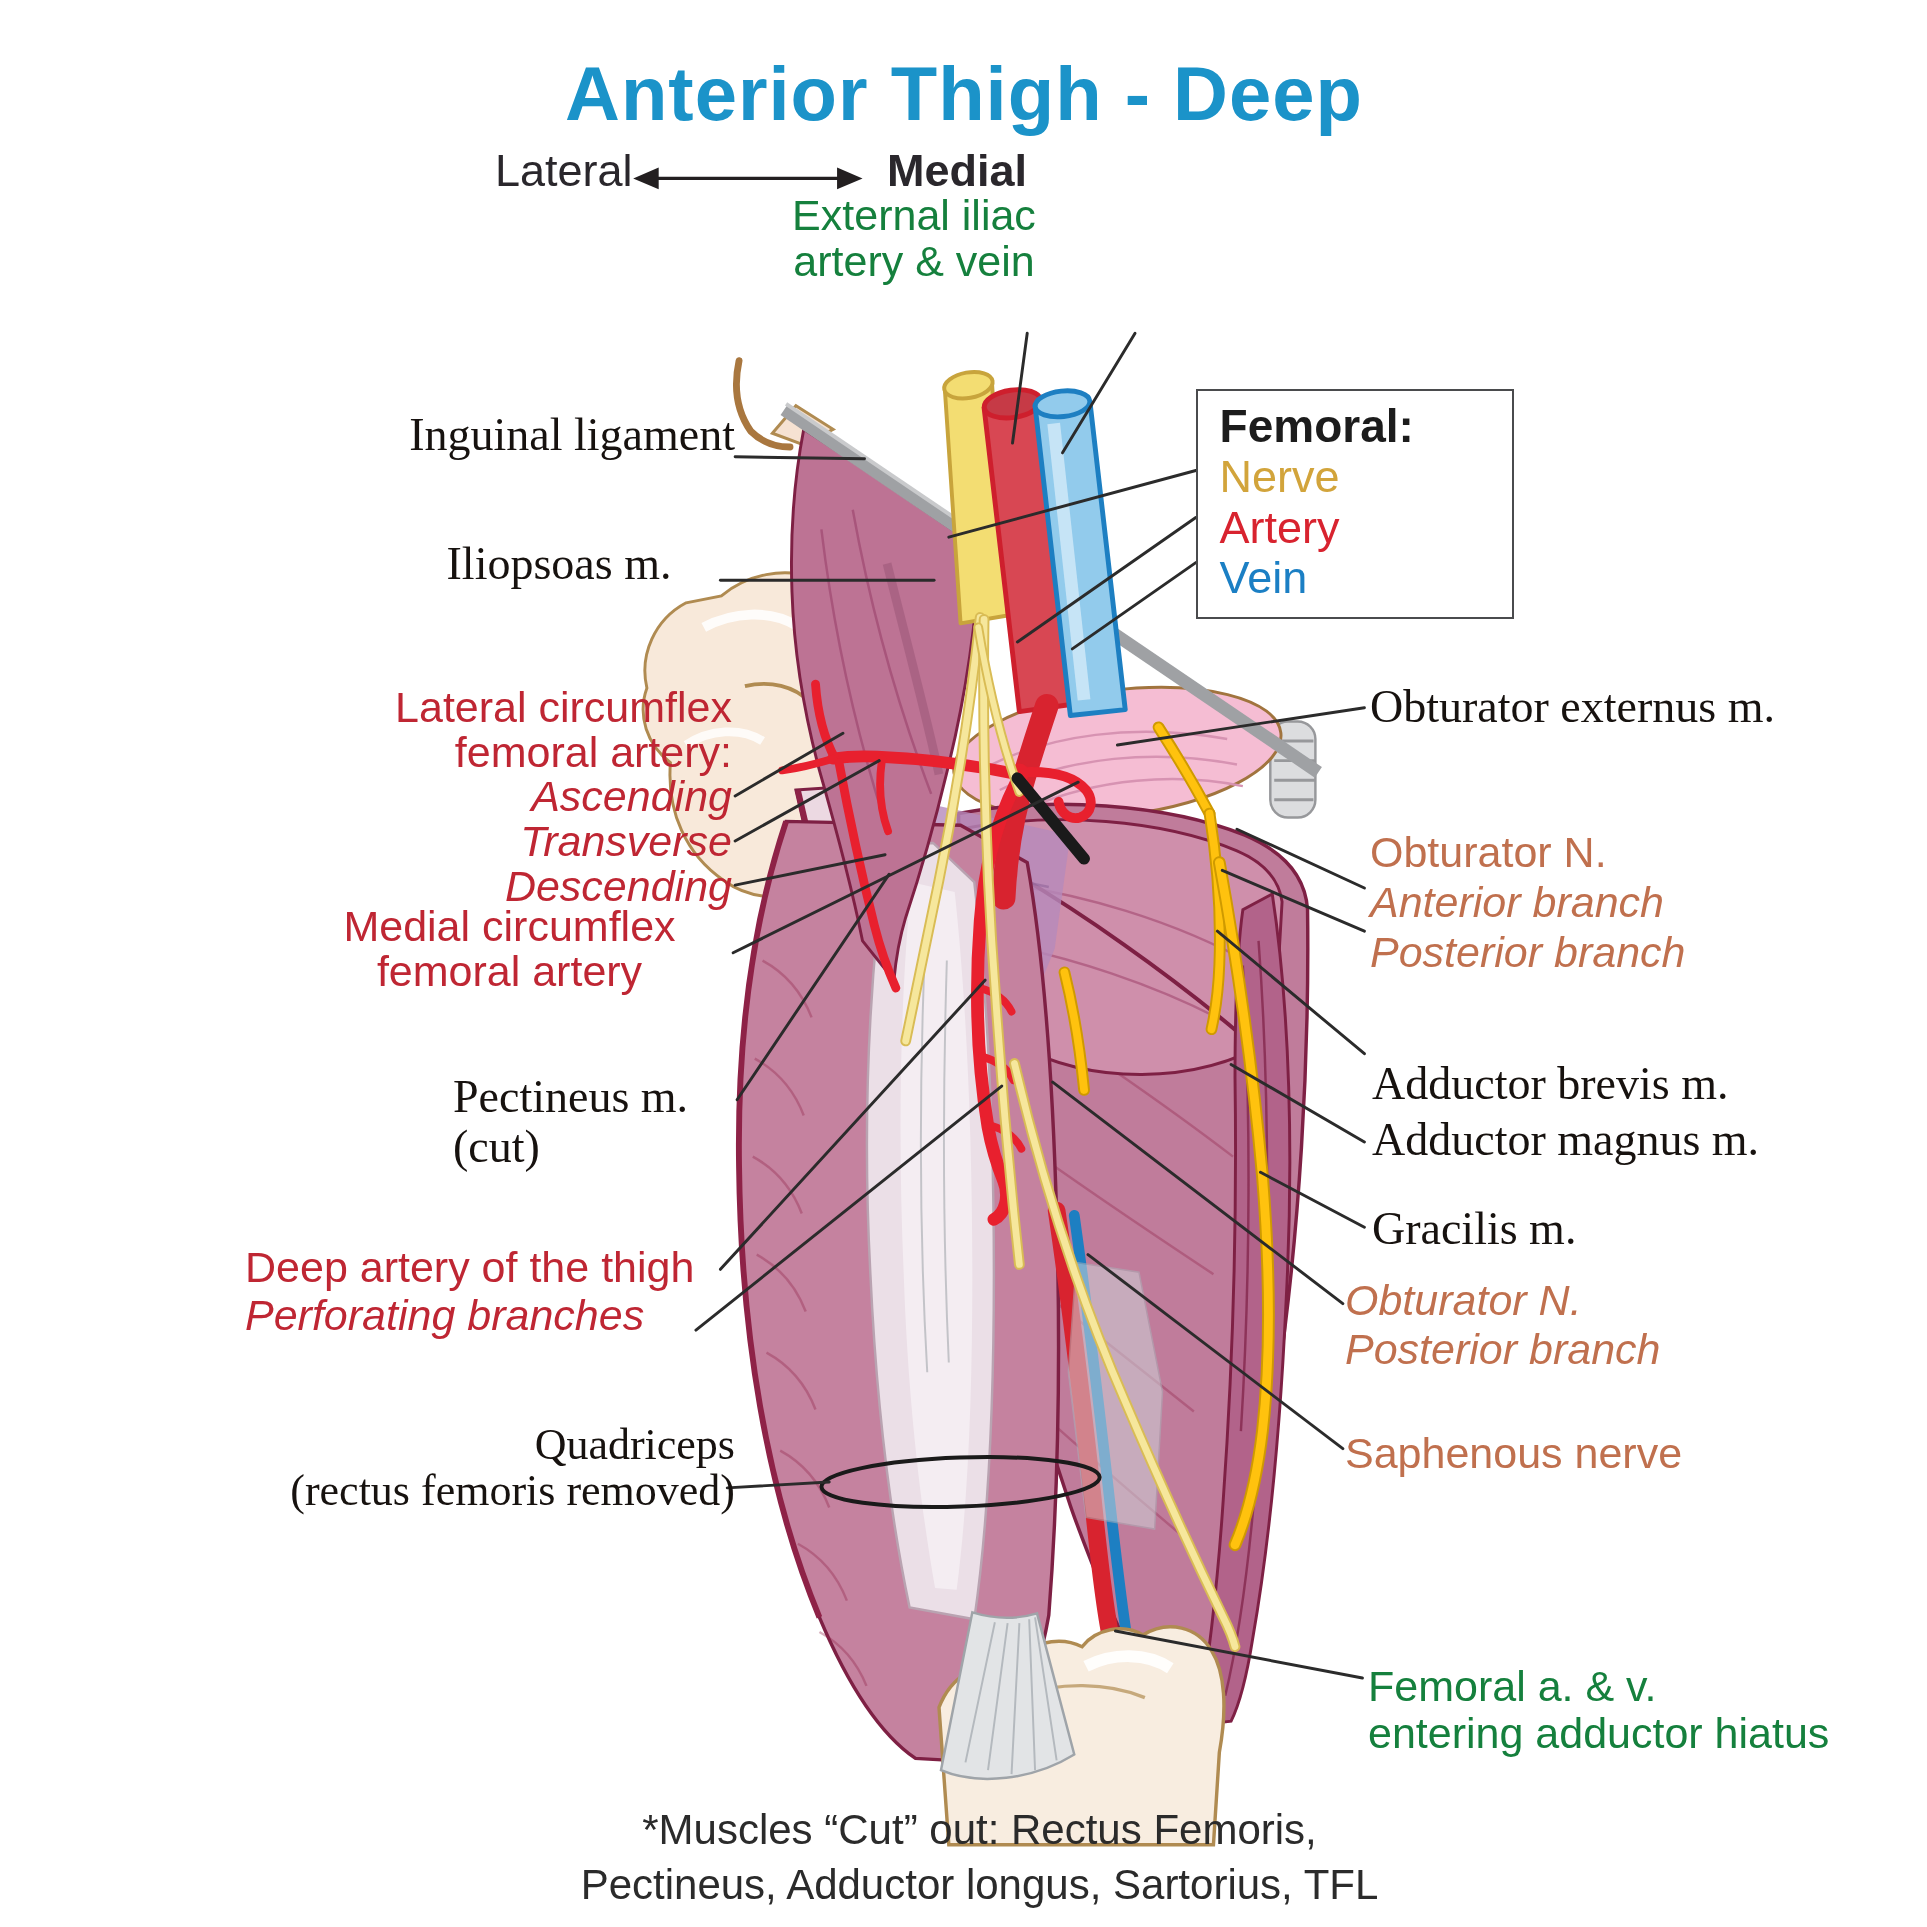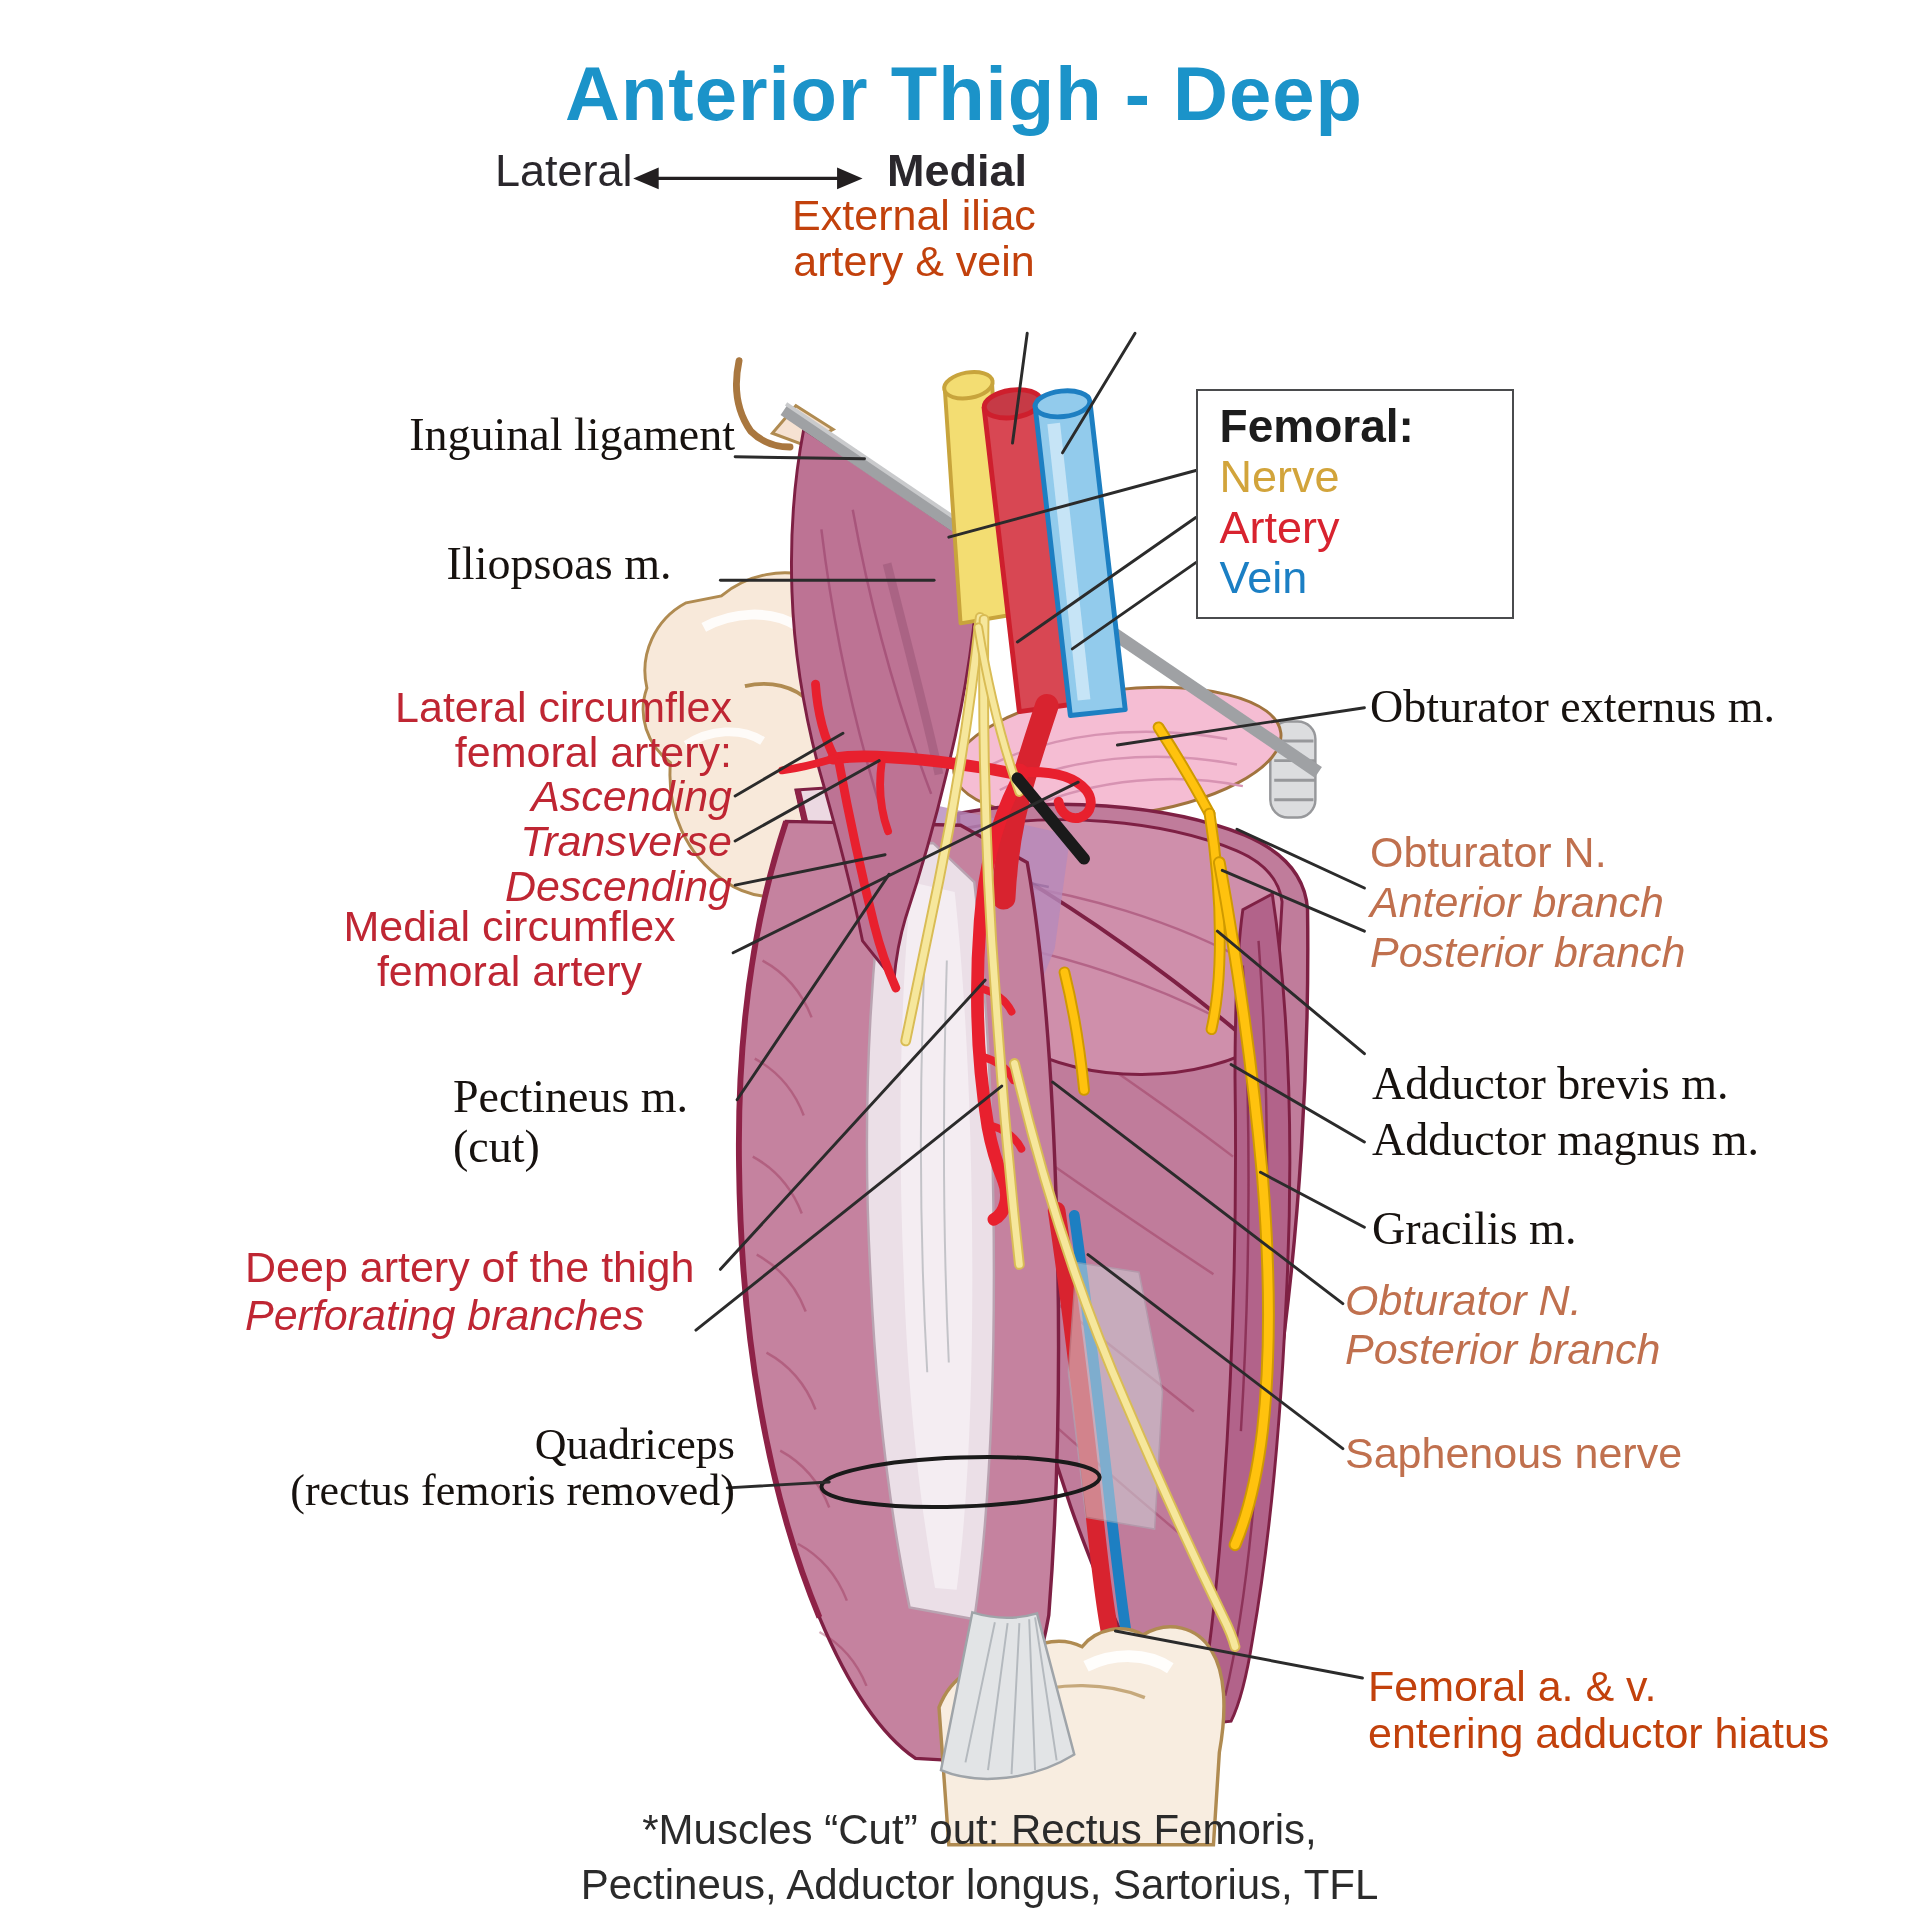--- a/index.html
+++ b/index.html
@@ -8,21 +8,21 @@
   .art{position:absolute;left:0;top:0;width:1928px;height:1928px;}
   .lbl{position:absolute;white-space:nowrap;line-height:1.05;}
   .sans{font-family:"Liberation Sans",sans-serif;font-size:43px;}
   .ser{font-family:"Liberation Serif",serif;font-size:46px;color:#17120f;}
   .blk{display:block;}
   .it{font-style:italic;}
   .title{left:0;width:100%;text-align:center;top:54px;font-size:76px;font-weight:600;
          color:#1b93c9;letter-spacing:1px;}
   .o-lat{left:495px;top:147px;font-size:45px;color:#2a272c;font-weight:500;}
   .o-med{left:887px;top:147px;font-size:45px;color:#2a272c;font-weight:700;}
-  .purple{color:#c2410c;}
+  .purple{color:#15803d;}
   .redlbl{color:#bf2633;}
   .orglbl{color:#c0704e;}
   .extiliac{left:745px;width:338px;top:193px;text-align:center;line-height:1.06;}
   .legendbox{position:absolute;left:1196px;top:389px;width:271px;padding:9.8px 21.6px 13.7px 21.6px;
              border:2.9px solid #4a4b4d;background:#ffffff;line-height:1.12;}
   .leg-head{font-size:46px;font-weight:600;color:#1c1c1c;}
   .leg-item{font-size:45px;}
   .leg-nerve{color:#d2a43b;}
   .leg-artery{color:#d8232f;}
   .leg-vein{color:#1b7fc4;}

